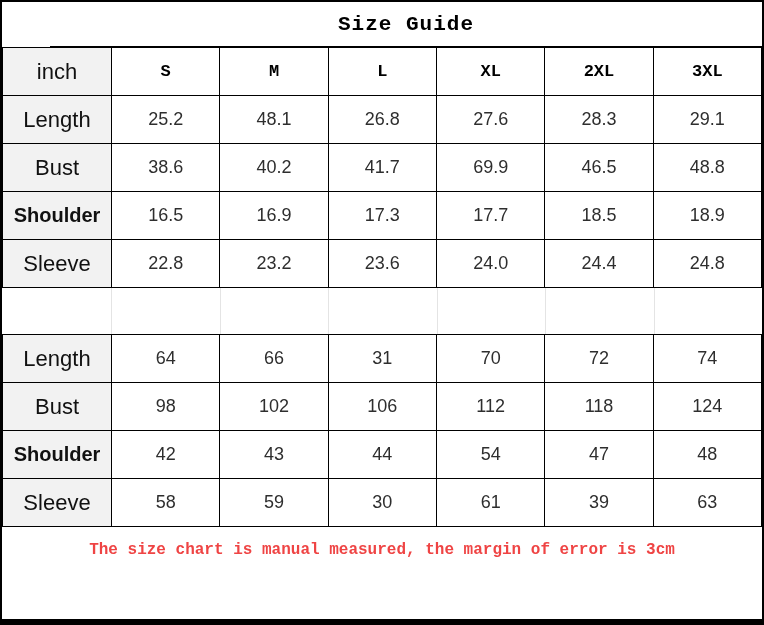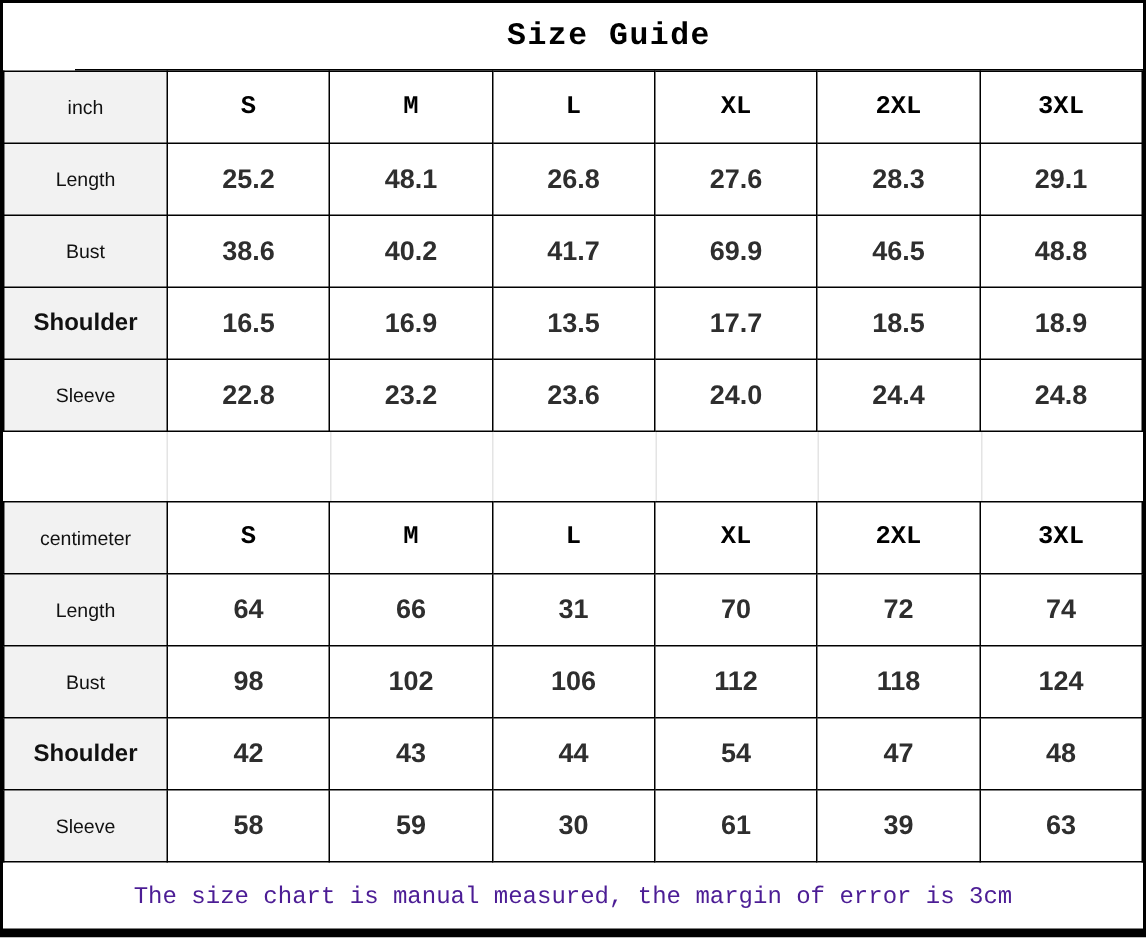--- a/index.html
+++ b/index.html
@@ -36,58 +36,57 @@
     border: 1px solid #000;
     height: 47px;
     text-align: center;
     vertical-align: middle;
     padding: 0;
     overflow: hidden;
   }
   col.label-col { width: 109px; }
   td.label-cell {
     background: #f2f2f2;
-    font-size: 13px;
+    font-size: 22px;
     color: #111;
   }
   td.label-cell.bold-label {
     font-weight: bold;
-    font-size: 16px;
+    font-size: 20px;
   }
   td.size-cell {
     font-family: "Liberation Mono", "DejaVu Sans Mono", monospace;
     font-weight: bold;
     font-size: 17px;
     color: #000;
   }
   td.value-cell {
     font-size: 18px;
     color: #2e2e2e;
-    font-weight: bold;
   }
   .spacer {
     height: 46px;
     display: flex;
     background: #fff;
   }
   .spacer .sp {
     flex: 1;
     border-right: 1px solid #e4e4e4;
   }
   .spacer .sp.first { flex: 0 0 109px; }
   .spacer .sp.last { border-right: none; }
   .footer {
     height: 45px;
     display: flex;
     align-items: center;
     justify-content: center;
     font-family: "Liberation Mono", "DejaVu Sans Mono", monospace;
-    font-weight: normal;
+    font-weight: bold;
     font-size: 16px;
-    color: #4c1d95;
+    color: #ef4444;
   }
 </style>
 </head>
 <body>
 
 <div class="sheet">
 
   <div class="title">Size Guide</div>
 
   <table class="size-table">
@@ -125,21 +124,21 @@
         <td class="value-cell">40.2</td>
         <td class="value-cell">41.7</td>
         <td class="value-cell">69.9</td>
         <td class="value-cell">46.5</td>
         <td class="value-cell">48.8</td>
       </tr>
       <tr>
         <td class="label-cell bold-label">Shoulder</td>
         <td class="value-cell">16.5</td>
         <td class="value-cell">16.9</td>
-        <td class="value-cell">13.5</td>
+        <td class="value-cell">17.3</td>
         <td class="value-cell">17.7</td>
         <td class="value-cell">18.5</td>
         <td class="value-cell">18.9</td>
       </tr>
       <tr>
         <td class="label-cell">Sleeve</td>
         <td class="value-cell">22.8</td>
         <td class="value-cell">23.2</td>
         <td class="value-cell">23.6</td>
         <td class="value-cell">24.0</td>
@@ -164,29 +163,20 @@
         <col class="label-col">
         <col>
         <col>
         <col>
         <col>
         <col>
         <col>
       </colgroup>
     <tbody>
       <tr>
-        <td class="label-cell">centimeter</td>
-        <td class="size-cell">S</td>
-        <td class="size-cell">M</td>
-        <td class="size-cell">L</td>
-        <td class="size-cell">XL</td>
-        <td class="size-cell">2XL</td>
-        <td class="size-cell">3XL</td>
-      </tr>
-      <tr>
         <td class="label-cell">Length</td>
         <td class="value-cell">64</td>
         <td class="value-cell">66</td>
         <td class="value-cell">31</td>
         <td class="value-cell">70</td>
         <td class="value-cell">72</td>
         <td class="value-cell">74</td>
       </tr>
       <tr>
         <td class="label-cell">Bust</td>

